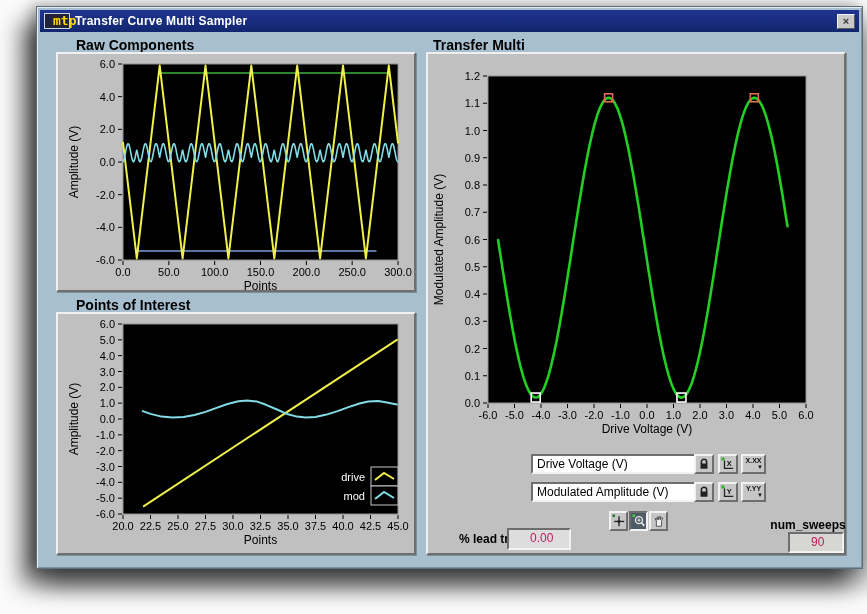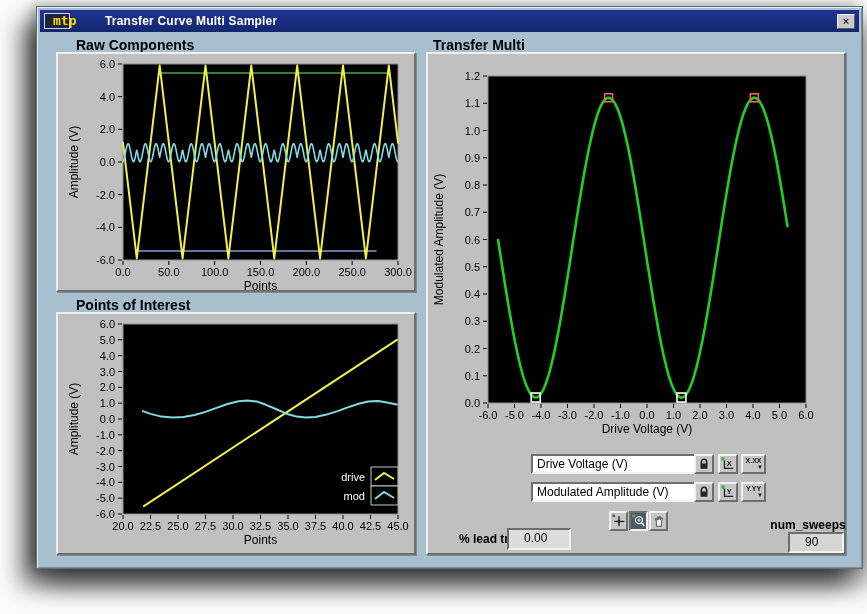--- a/index.html
+++ b/index.html
@@ -10,21 +10,21 @@
           box-shadow:inset 1px 1px 0 #e2edf4, inset -1px -1px 0 #7e919e,
                      -14px 16px 22px rgba(0,0,0,.62),
                       10px 16px 22px rgba(0,0,0,.35),
                      -5px -2px 12px rgba(0,0,0,.28);}
   .titlebar{position:absolute;left:3px;top:3px;right:3px;height:22px;
             background:linear-gradient(180deg,#1e3490,#12266e);
             display:flex;align-items:center;padding:0 4px;gap:5px;}
   .app-icon{width:16px;height:14px;background:#20233a;border:1px solid #cdd6de;
             color:#ffd900;font-weight:bold;font-size:13px;line-height:13px;text-align:center;
             font-family:"DejaVu Sans Mono",monospace;flex:0 0 auto;padding-left:8px;}
-  .win-title{color:#ffffff;font-weight:bold;font-size:12px;letter-spacing:.2px;margin-left:30px;}
+  .win-title{color:#ffffff;font-weight:bold;font-size:12px;letter-spacing:.2px;}
   .close-btn{margin-left:auto;width:18px;height:15px;background:#c9c9c9;
              border:1px solid;border-color:#f4f4f4 #5c5c5c #5c5c5c #f4f4f4;
              font-size:11px;line-height:12px;font-weight:bold;color:#333;text-align:center;
              padding:0;cursor:default;}
   .panel-title{position:absolute;font-size:14px;font-weight:bold;color:#000;}
   .panel-box{position:absolute;box-sizing:border-box;background:#c0c0c0;
              border:2px solid;border-color:#f0f0f0 #6f6f6f #6f6f6f #f0f0f0;
              box-shadow:1px 1px 0 rgba(80,80,80,.45);}
   svg text{font-family:"Liberation Sans",sans-serif;}
   .lv-field{position:absolute;box-sizing:border-box;height:20px;background:#ffffff;color:#000;
@@ -35,23 +35,23 @@
           display:flex;align-items:center;justify-content:center;padding:0;}
   .lv-btn.wide{width:25px;flex-direction:column;line-height:6px;}
   .fmt-top{font-size:7px;font-weight:bold;color:#111;letter-spacing:0;}
   .fmt-arrow{font-size:6px;color:#111;align-self:flex-end;margin-right:1px;}
   .toolbar{position:absolute;display:flex;gap:1px;}
   .tool-btn{box-sizing:border-box;width:19px;height:20px;background:#c6c6c6;
             border:2px solid;border-color:#f2f2f2 #6e6e6e #6e6e6e #f2f2f2;
             display:flex;align-items:center;justify-content:center;padding:0;}
   .tool-btn.pressed{background:#4e5a66;border-color:#6e6e6e #f2f2f2 #f2f2f2 #6e6e6e;}
   .small-label{position:absolute;font-size:12px;color:#000;font-weight:bold;}
-  .sunken-box{position:absolute;box-sizing:border-box;background:#d6d6d2;color:#000000;
+  .sunken-box{position:absolute;box-sizing:border-box;background:#d6d6d2;color:#be185d;
               border:2px solid;border-color:#6e6e6e #f2f2f2 #f2f2f2 #6e6e6e;
-              font-size:12px;padding:1px 15px;}
+              font-size:12px;padding:1px 21px;}
 </style>
 </head>
 <body>
 
 <div class="window">
 
   <div class="titlebar">
     <span class="app-icon">mtp</span>
     <span class="win-title">Transfer Curve Multi Sampler</span>
     <button class="close-btn">×</button>

